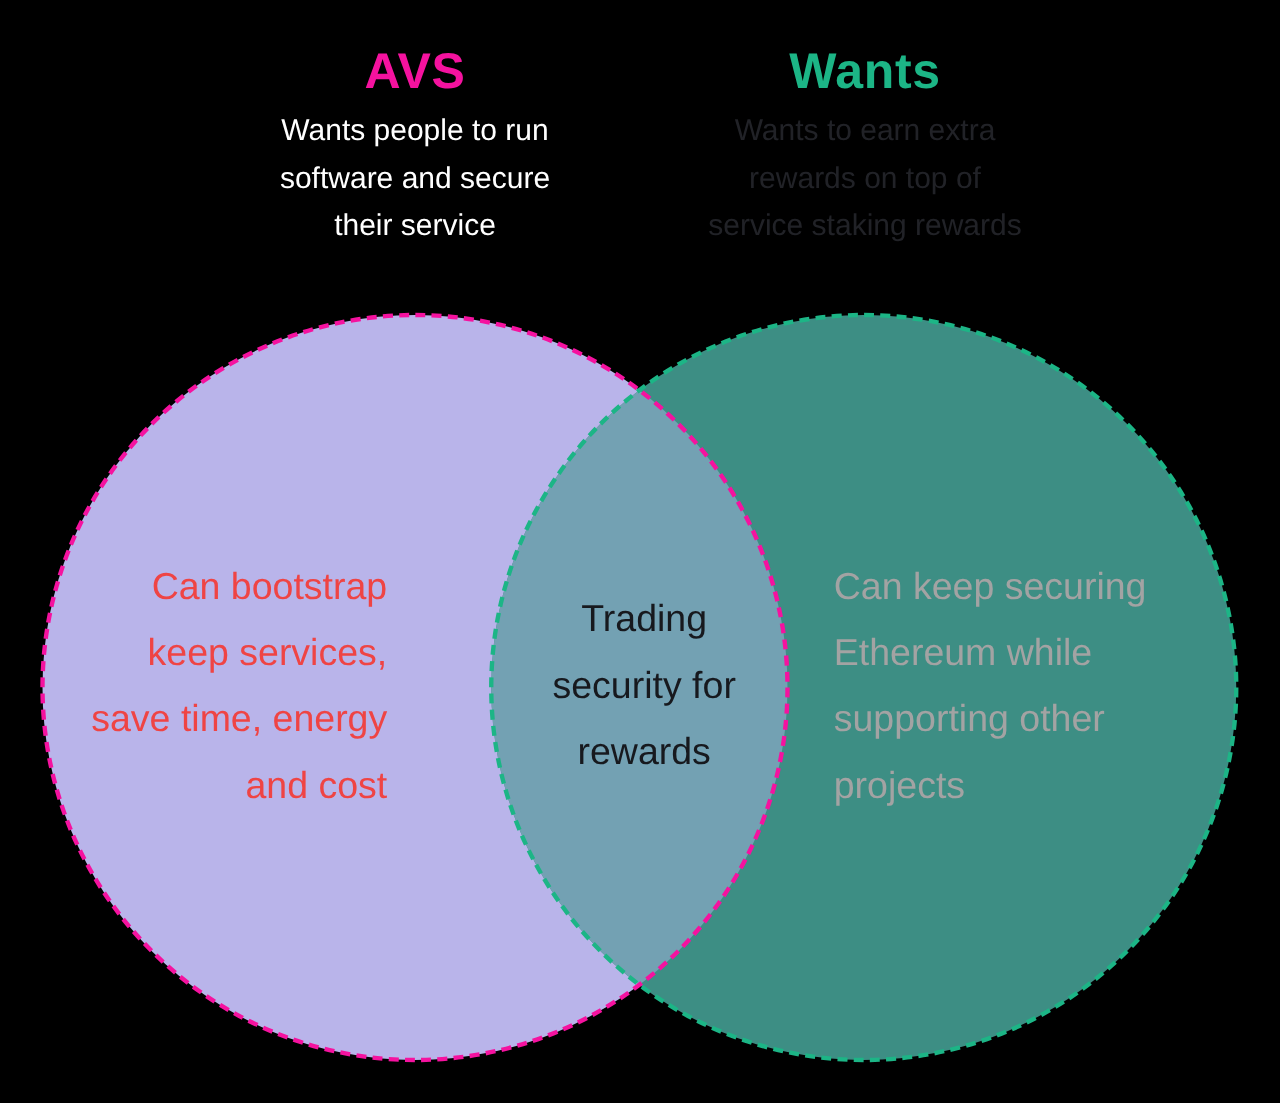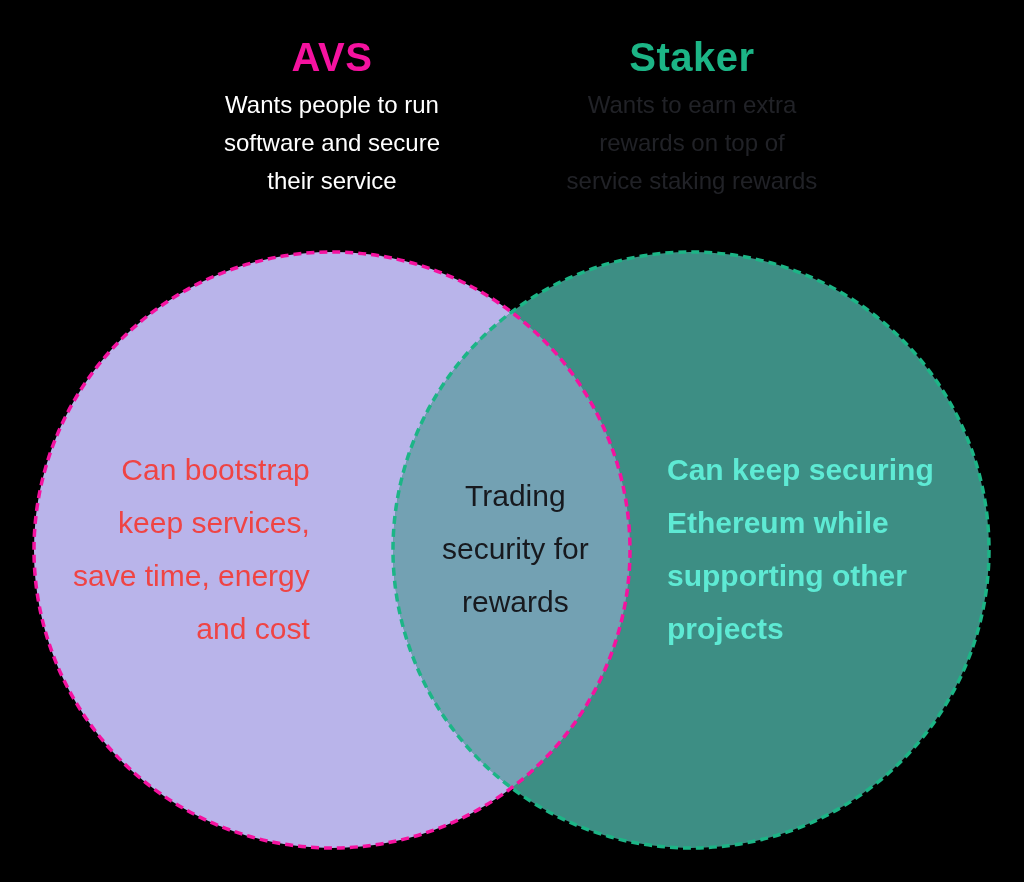--- a/index.html
+++ b/index.html
@@ -69,41 +69,41 @@
   <div id="avs-header" class="header-block">
     <div class="group-title" style="color: rgb(245, 18, 159);">AVS</div>
     <div class="group-subtitle" style="color: #ffffff;">
       <div>Wants people to run</div>
       <div>software and secure</div>
       <div>their service</div>
     </div>
   </div>
 
   <div id="staker-header" class="header-block">
-    <div class="group-title" style="color: rgb(28, 181, 134);">Staker</div>
+    <div class="group-title" style="color: rgb(28, 181, 134);">Wants</div>
     <div class="group-subtitle" style="color: rgb(33, 34, 39); text-align: center;">
       <div>Wants to earn extra</div>
       <div>rewards on top of</div>
       <div>service staking rewards</div>
     </div>
   </div>
 
   <div id="left-circle-label" class="circle-label" style="color: #ef4444; text-align: right;">
     <div>Can bootstrap</div>
     <div>keep services,</div>
     <div>save time, energy</div>
     <div>and cost</div>
   </div>
 
   <div id="overlap-label" class="circle-label" style="color: rgb(23, 25, 30);">
     <div>Trading</div>
     <div>security for</div>
     <div>rewards</div>
   </div>
 
-  <div id="right-circle-label" class="circle-label" style="color: #5eead4; font-weight: bold;">
+  <div id="right-circle-label" class="circle-label" style="color: #a3a3a3;">
     <div>Can keep securing</div>
     <div>Ethereum while</div>
     <div>supporting other</div>
     <div>projects</div>
   </div>
 
 </div>
 
 </body></html>

